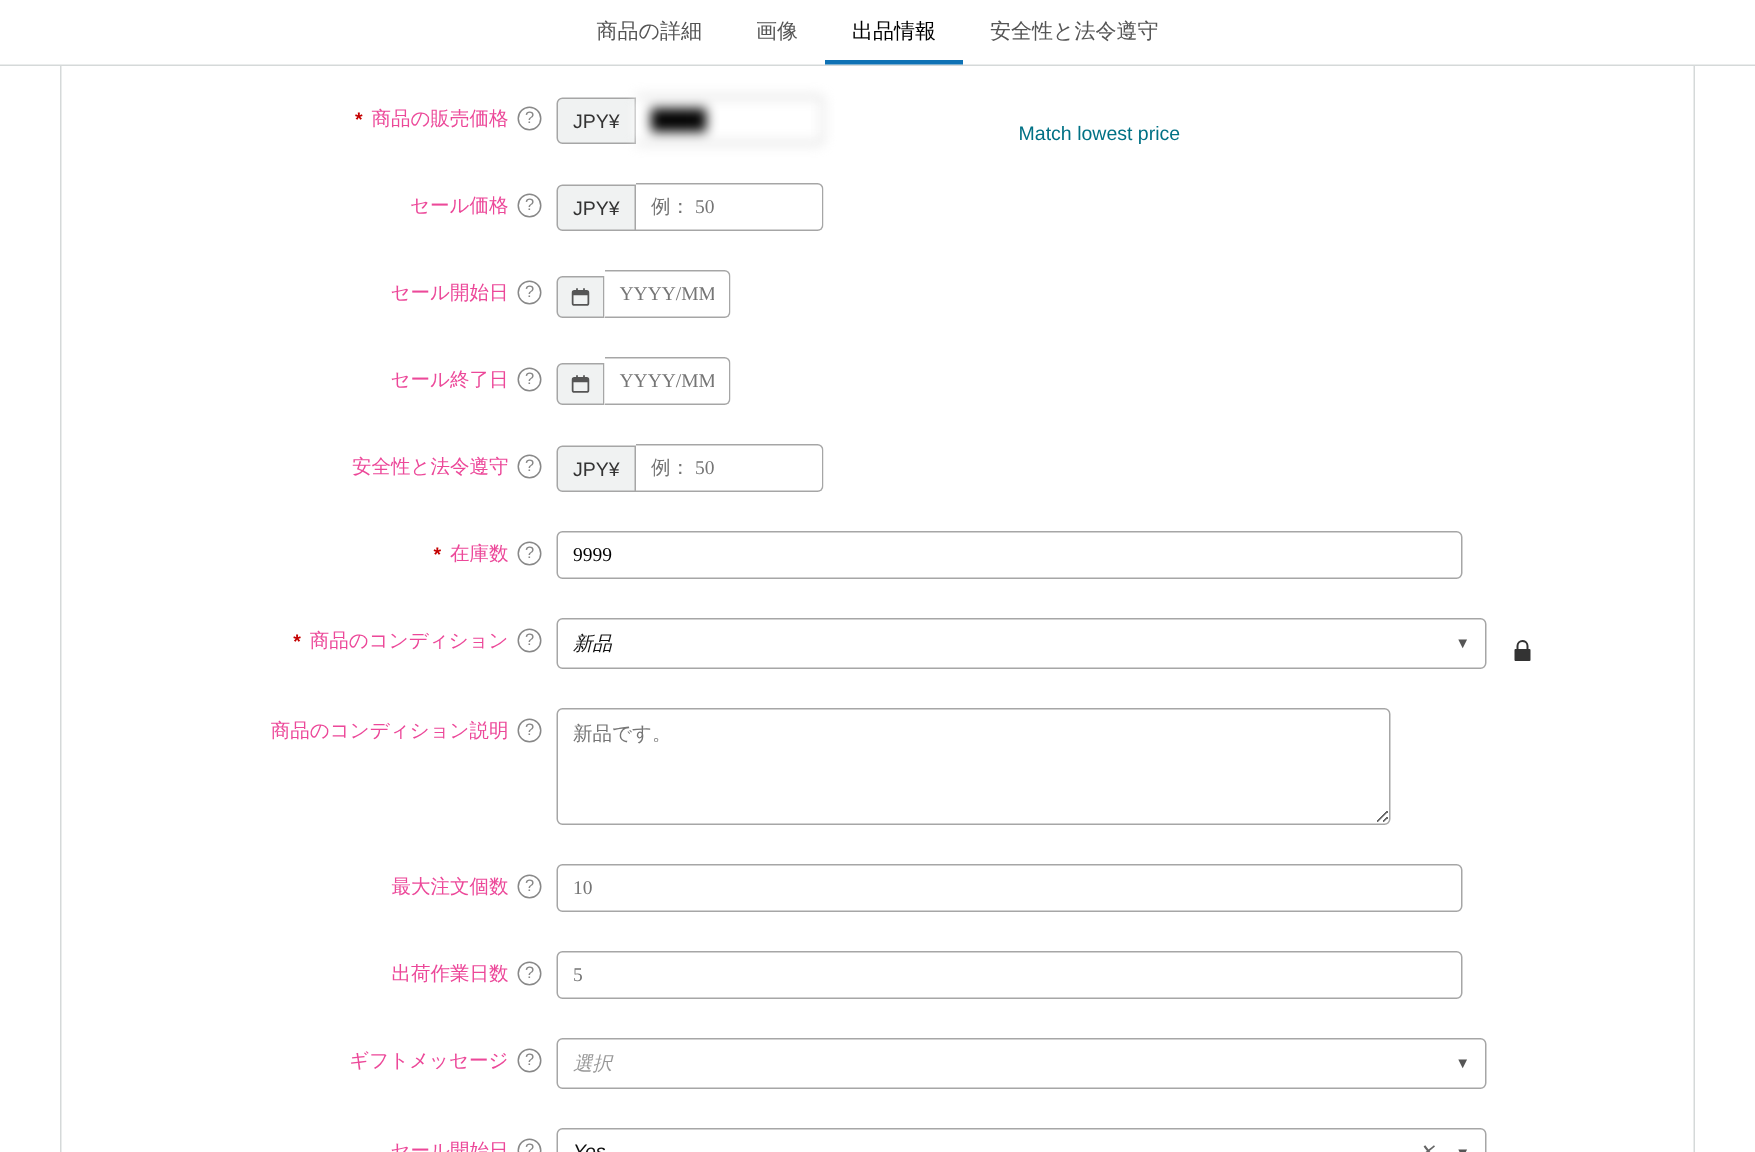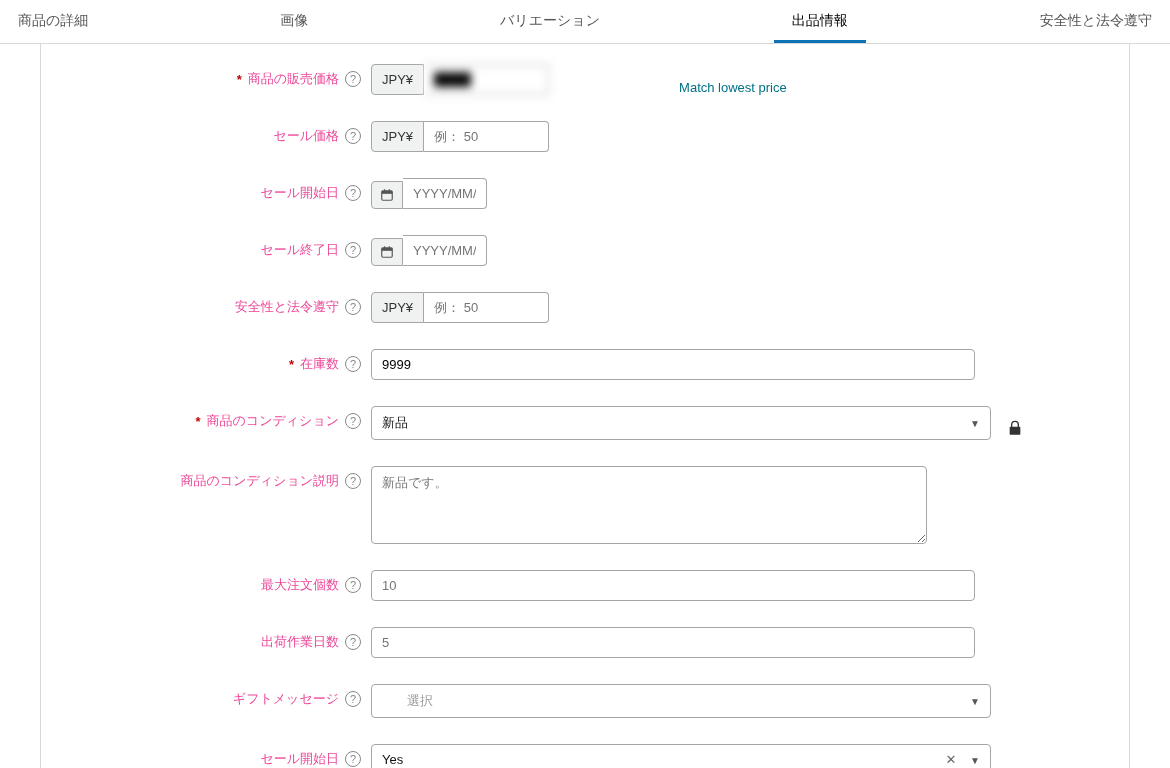--- a/index.html
+++ b/index.html
@@ -8,21 +8,21 @@
   font-size: 13px;
   color: #111;
   background: #fff;
 }
 .page {
   width: 1170px;
   margin: 0 auto;
 }
 .tabs {
   display: flex;
-  justify-content: space-between;
+  justify-content: center;
   border-bottom: 1px solid #d5d9d9;
   gap: 0;
 }
 .tab {
   padding: 12px 18px 10px;
   color: #555;
   cursor: pointer;
   font-size: 14px;
 }
 .tab.active {
@@ -85,42 +85,43 @@
   background: #f0f2f2;
   padding: 6px 8px;
   cursor: pointer;
 }
 .cal-svg { width: 14px; height: 14px; display:block; }
 input[type=text], textarea {
   border: 1px solid #a6a6a6;
   border-radius: 4px;
   padding: 7px 10px;
   font-size: 13px;
-  font-family: Liberation Sans, sans-serif;
+  font-family: Liberation Serif, serif;
 }
 input.joined {
   border-left: none;
   border-radius: 0 4px 4px 0;
 }
 input.narrow { width: 125px; }
 input.datew { width: 84px; }
 input.wide { width: 604px; }
 textarea.wide { width: 556px; height: 78px; resize: both; }
 .select {
   border: 1px solid #a6a6a6;
   border-radius: 4px;
   padding: 7px 10px;
   width: 620px;
   display: flex;
   align-items: center;
   justify-content: space-between;
   cursor: pointer;
   background: #fff;
-}
-.select .placeholder { color: #999; margin-left: 25px; }
+  font-style: italic;
+}
+.select .placeholder { color: #999; }
 .chev { color: #555; font-size: 10px; }
 .clear-x {
   color: #666;
   margin-right: 10px;
   cursor: pointer;
 }
 .link {
   color: #007185;
   margin-left: 130px;
   cursor: pointer;
@@ -136,21 +137,20 @@
 }
 </style>
 </head>
 <body>
 
 <div class="page">
 
   <div class="tabs">
     <div class="tab">商品の詳細</div>
     <div class="tab">画像</div>
-    <div class="tab">バリエーション</div>
     <div class="tab active">出品情報</div>
     <div class="tab">安全性と法令遵守</div>
   </div>
 
   <div class="panel">
 
     <div class="row">
       <div class="label-col">
         <span class="req">*</span>
         <span class="label">商品の販売価格</span>

